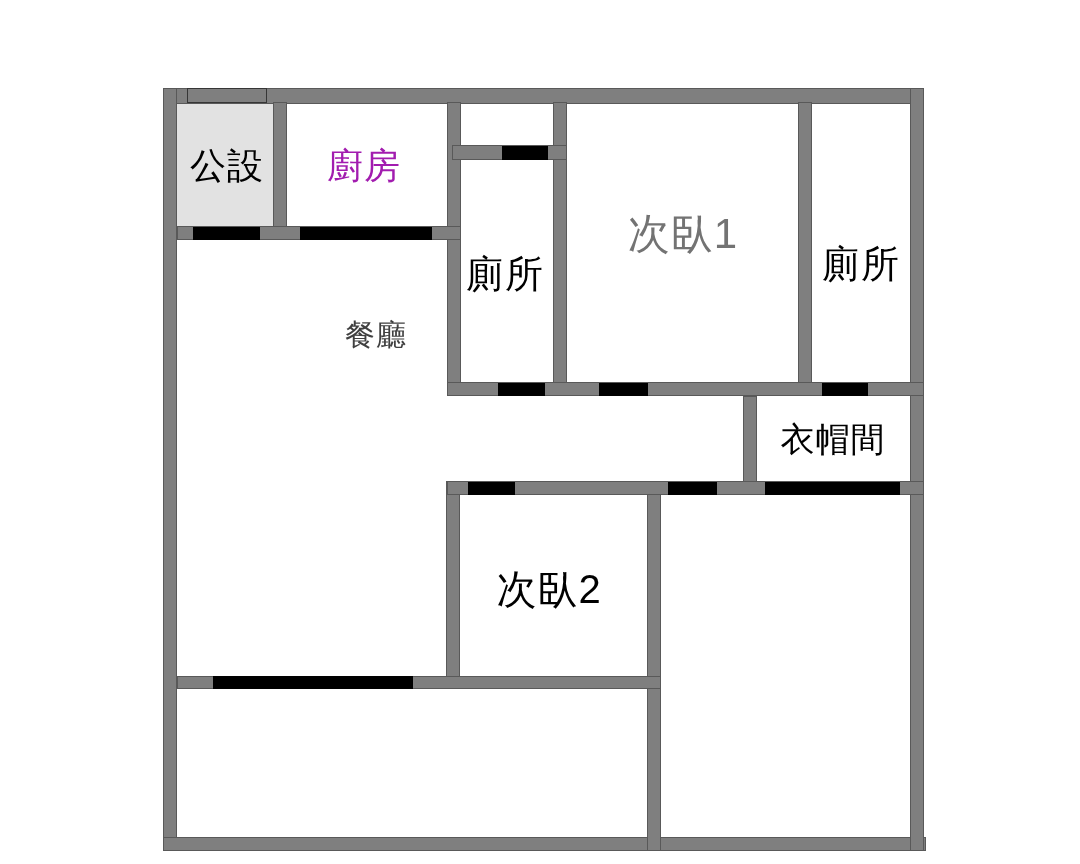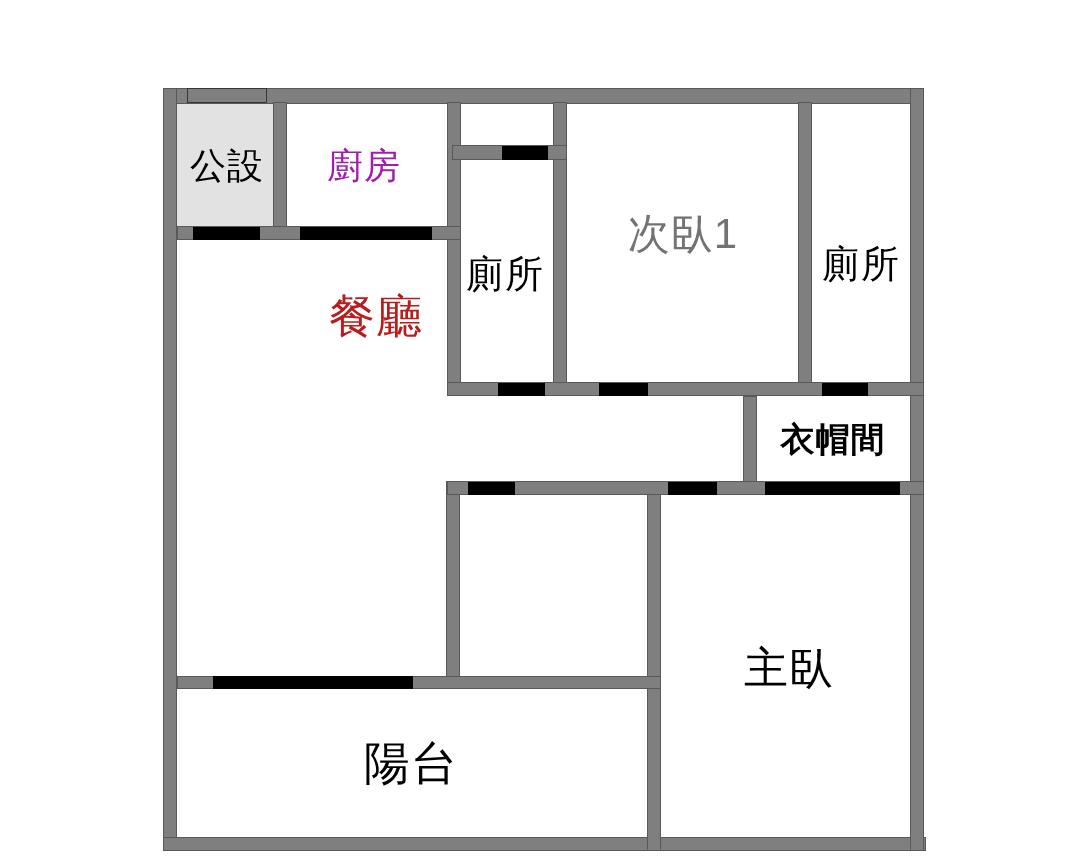--- a/index.html
+++ b/index.html
@@ -70,17 +70,16 @@
     <div class="door" style="left: 822px; top: 339px; width: 46px; height: 13px; background: rgb(0, 0, 0);"></div>
     <div class="door" style="left: 468px; top: 438px; width: 47px; height: 13px; background: rgb(0, 0, 0);"></div>
     <div class="door" style="left: 668px; top: 438px; width: 49px; height: 13px; background: rgb(0, 0, 0);"></div>
     <div class="door" style="left: 765px; top: 438px; width: 135px; height: 13px; background: rgb(0, 0, 0);"></div>
     <div class="door" style="left: 213px; top: 632px; width: 200px; height: 13px; background: rgb(0, 0, 0);"></div>
     <div class="room-label" style="left: 227px; top: 122px; font-size: 36px; color: rgb(0, 0, 0);">公設</div>
     <div class="room-label" style="left: 364px; top: 122px; font-size: 36px; color: #a21caf;">廚房</div>
     <div class="room-label" style="left: 505px; top: 230px; font-size: 38px; color: rgb(0, 0, 0);">廁所</div>
     <div class="room-label" style="left: 683px; top: 190px; font-size: 42px; color: #737373;">次臥1</div>
     <div class="room-label" style="left: 861px; top: 220px; font-size: 38px; color: rgb(0, 0, 0);">廁所</div>
-    <div class="room-label" style="left: 376px; top: 272px; font-size: 46px; color: #b91c1c;">餐廳</div>
-    <div class="room-label" style="left: 833px; top: 395px; font-size: 34px; color: rgb(0, 0, 0); font-weight: bold;">衣帽間</div>
-    <div class="room-label" style="left: 789px; top: 624px; font-size: 44px; color: rgb(0, 0, 0);">主臥</div>
-    <div class="room-label" style="left: 411px; top: 719px; font-size: 46px; color: rgb(0, 0, 0);">陽台</div>
+    <div class="room-label" style="left: 376px; top: 291px; font-size: 30px; color: #404040;">餐廳</div>
+    <div class="room-label" style="left: 833px; top: 395px; font-size: 34px; color: rgb(0, 0, 0);">衣帽間</div>
+    <div class="room-label" style="left: 549px; top: 545px; font-size: 40px; color: rgb(0, 0, 0);">次臥2</div>
   </div>
 
 </body></html>

